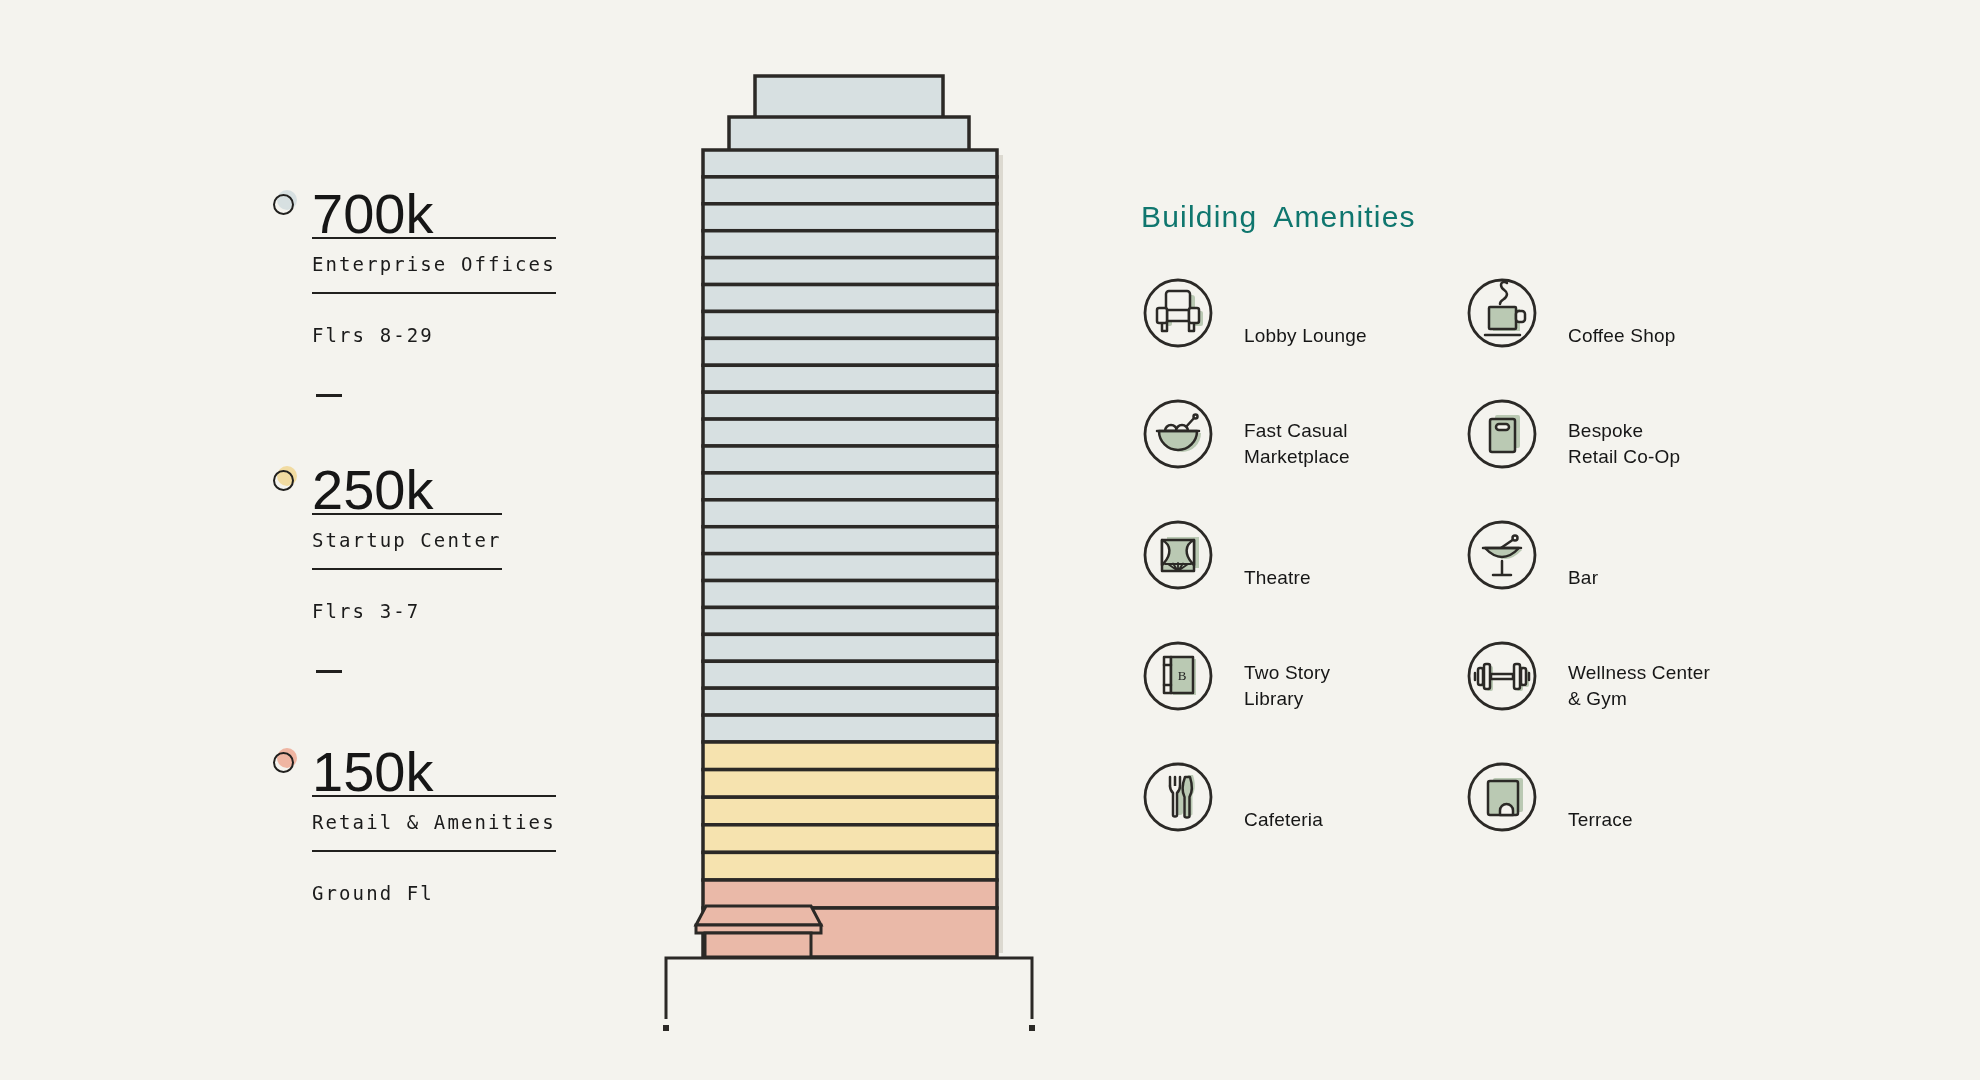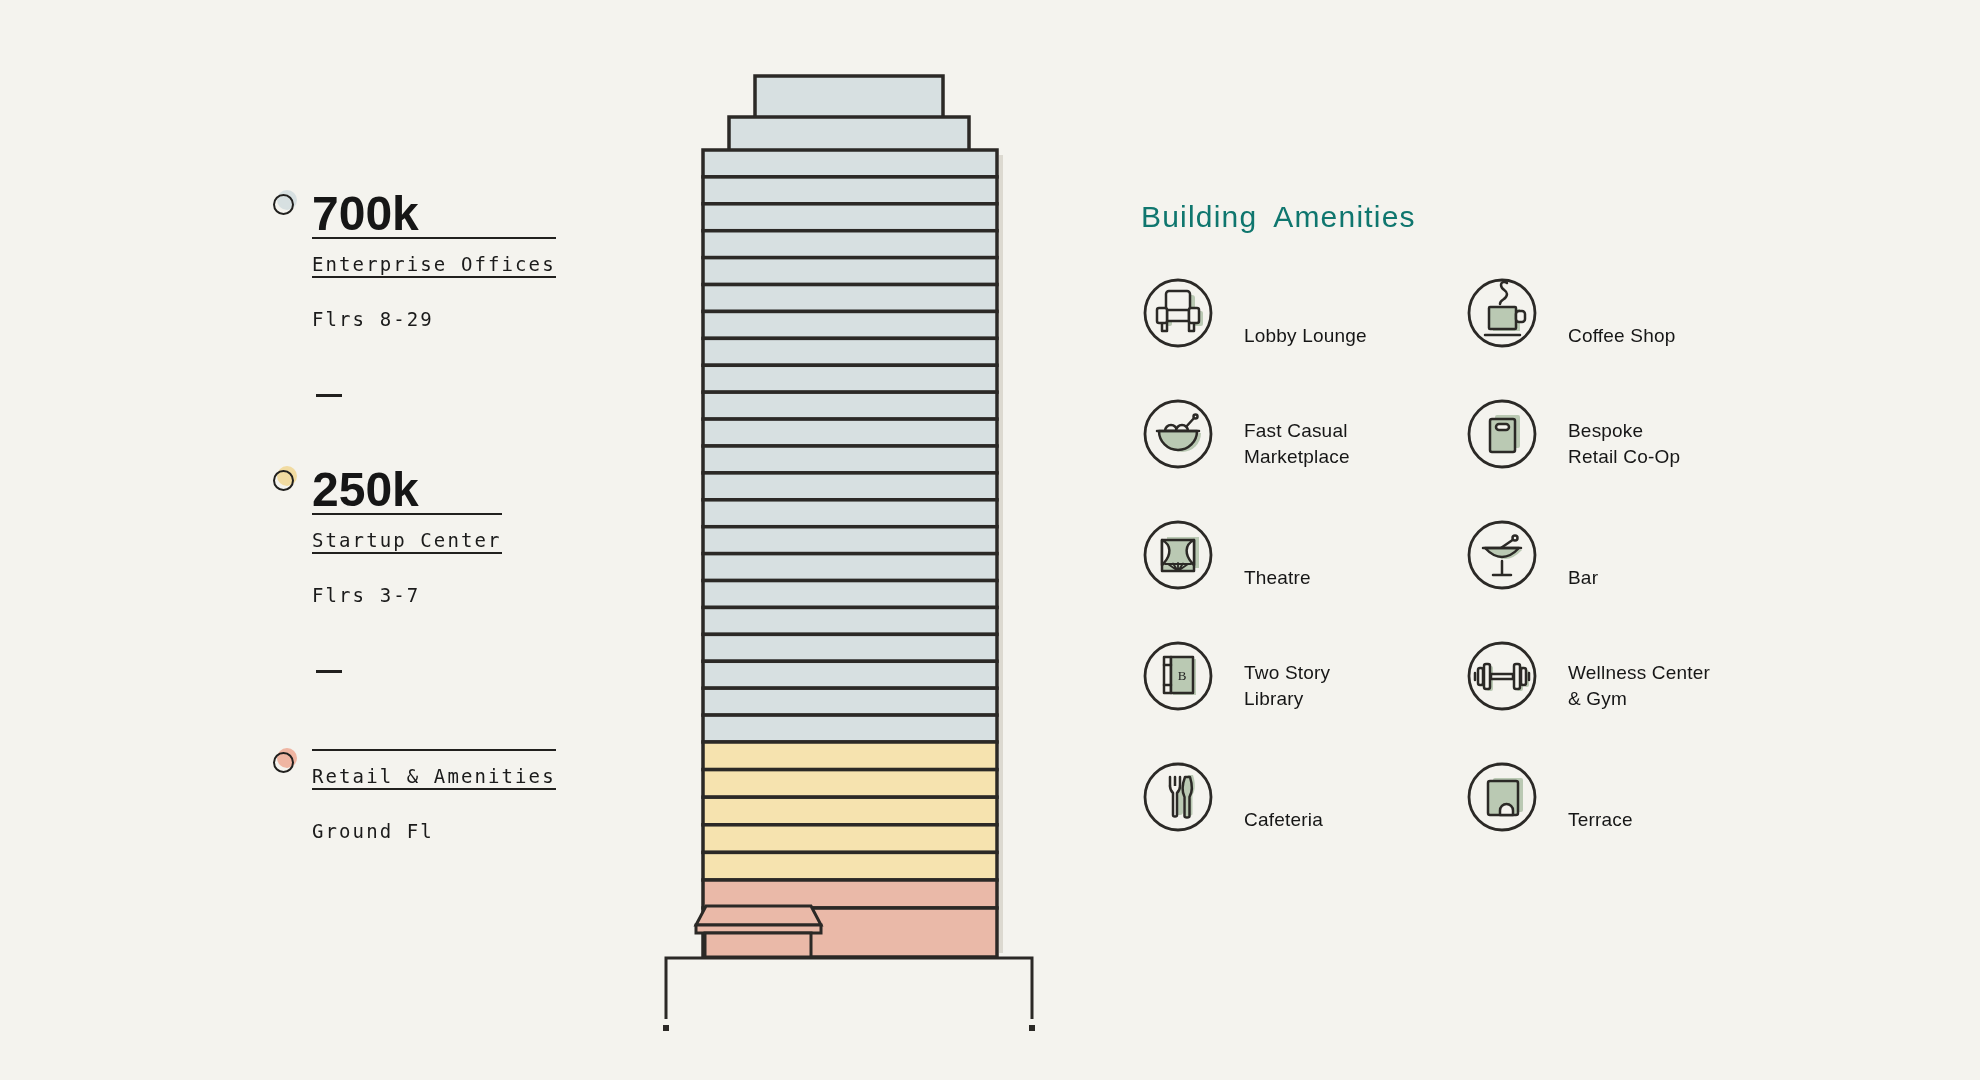--- a/index.html
+++ b/index.html
@@ -4,24 +4,24 @@
 <style>
   html,body{margin:0;padding:0}
   body{font-family:"Liberation Sans",sans-serif;background:#f4f3ee}
   .canvas{position:relative;width:1980px;height:1080px;background:#f4f3ee;overflow:hidden}
 
   
   .legend-section{position:absolute;left:312px;width:max-content;color:#1b1b1b}
   .bullet{position:absolute;left:-39px;top:3px;width:21px;height:21px}
   .bullet::after{content:"";position:absolute;inset:0;border:2.5px solid #21201e;border-radius:50%;box-sizing:border-box;background:transparent}
   .bullet-fill{position:absolute;width:20px;height:20px;border-radius:50%;left:4px;top:-4px}
-  .value{font-size:48px;line-height:46px;font-weight:700;color:#161616}
+  .value{font-size:56px;line-height:46px;font-weight:400;color:#161616}
   .rule{border-top:2px solid #21201e;margin-top:0}
   .mono{font-family:"DejaVu Sans Mono","Liberation Mono",monospace;font-size:19px;letter-spacing:2.1px;color:#1b1b1b}
-  .label{margin-top:13px;line-height:24px;border-bottom:2px solid #21201e}
+  .label{margin-top:13px;line-height:24px;padding-bottom:16px;border-bottom:2px solid #21201e}
   .floors{margin-top:29px;line-height:24px}
   .dash{position:absolute;left:4px;top:203px;width:26px;border-top:3px solid #21201e}
 
   
   .building-svg{position:absolute;left:0;top:0}
   .f-pink{fill:#eab9a8;stroke:#2b2926;stroke-width:3.5}
   .f-pink-thin{fill:#eab9a8;stroke:#2b2926;stroke-width:3}
 
   
   .amenities-title{position:absolute;left:1141px;top:200px;font-size:30px;letter-spacing:1.2px;word-spacing:8px;color:#0f766e}
@@ -60,20 +60,21 @@
     <div class="rule"></div>
     <div class="mono label">Startup Center</div>
     <div class="mono floors">Flrs 3-7</div>
     <div class="dash"></div>
   </div>
 
   <div class="legend-section" style="top:749px">
     <span class="bullet">
         <i class="bullet-fill" style="background: rgb(239, 181, 162);"></i>
       </span>
+    <div class="value">150k</div>
     <div class="rule"></div>
     <div class="mono label">Retail &amp; Amenities</div>
     <div class="mono floors">Ground Fl</div>
   </div>
 
   <svg class="building-svg" width="1980" height="1080" viewBox="0 0 1980 1080">
     <g id="crown-group">
         <rect x="755" y="76" width="188" height="45" fill="#d7e0e1" stroke="#2b2926" stroke-width="3.5"></rect>
         <rect x="729" y="117" width="240" height="37" fill="#d7e0e1" stroke="#2b2926" stroke-width="3.5"></rect>
       </g>

